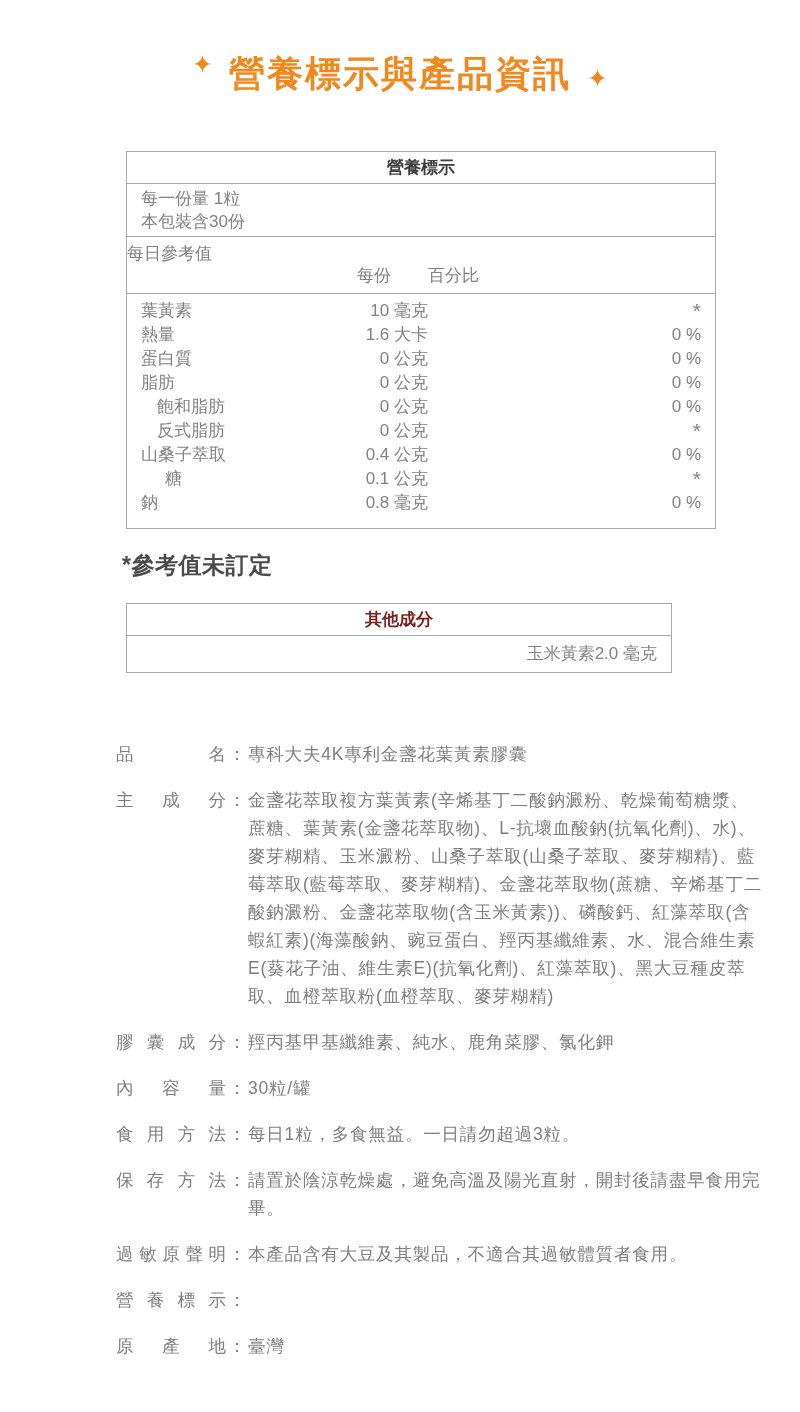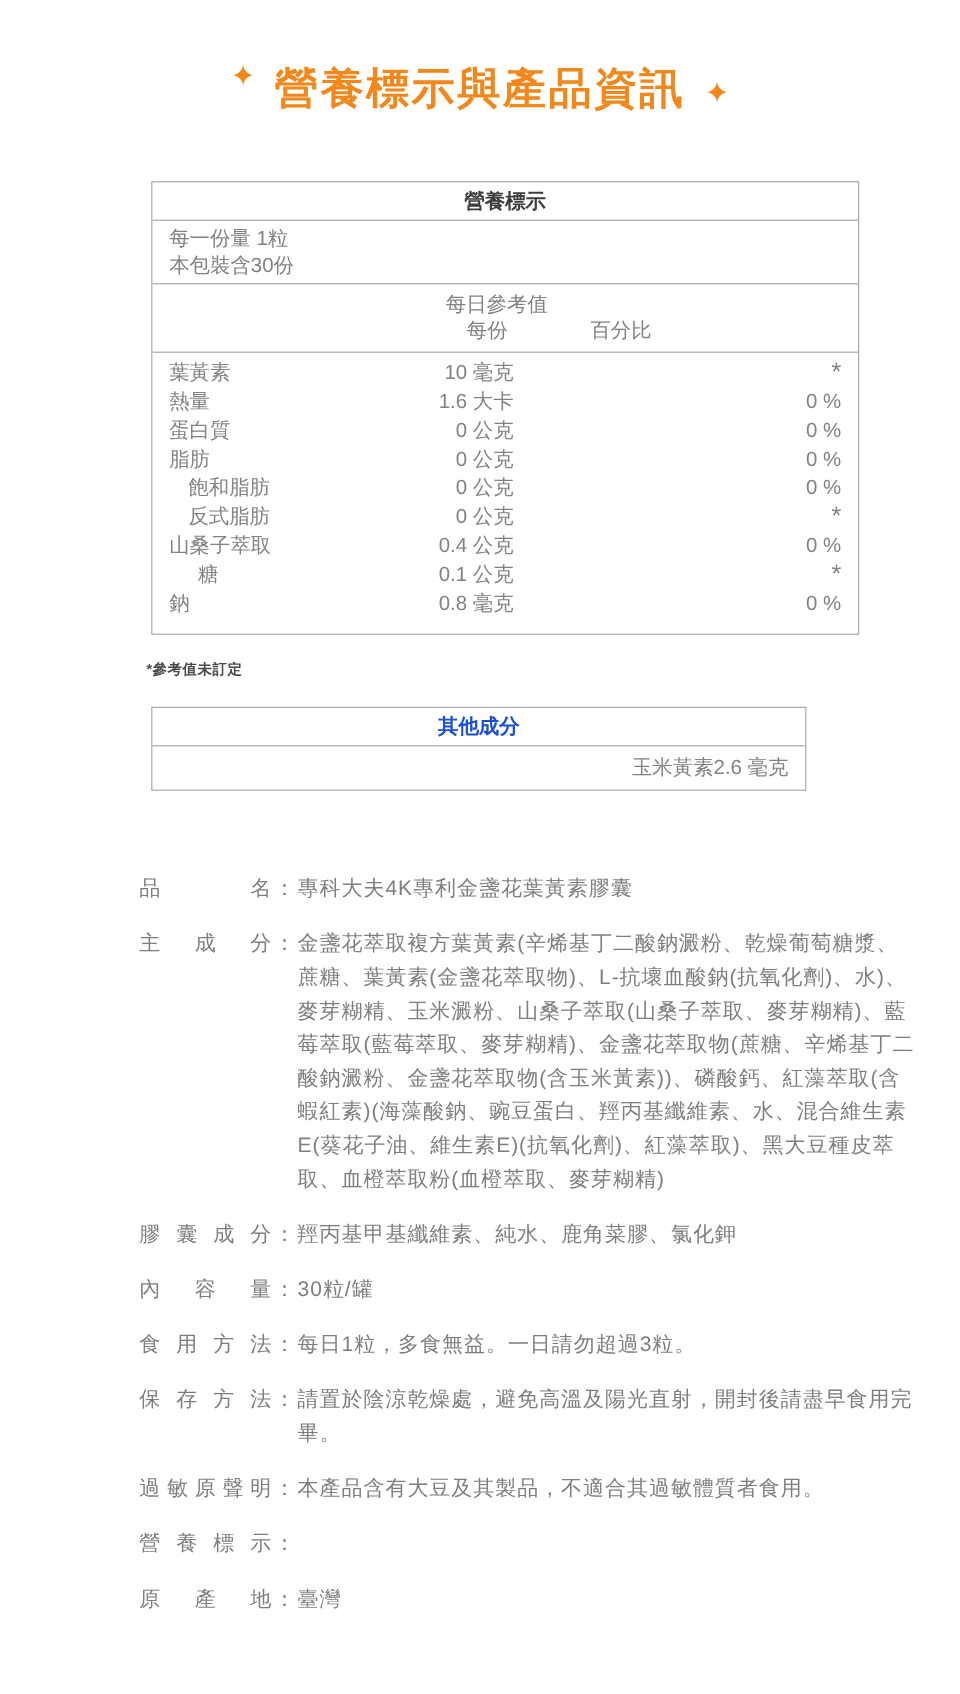--- a/index.html
+++ b/index.html
@@ -27,47 +27,47 @@
   .ntable-header{
     height:31px;line-height:31px;text-align:center;
     color:#3D3D3D;font-weight:bold;border-bottom:1px solid #A9A9A9;
   }
   .serving-block{
     padding:3px 14px;line-height:23px;border-bottom:1px solid #A9A9A9;
   }
   .colhead-block{
     padding:6px 0;border-bottom:1px solid #A9A9A9;line-height:22px;
   }
-  .colhead-line1{text-align:center;padding-right:14px;}
-  .colhead-line2{display:flex;gap:32px;}
+  .colhead-line1{text-align:left;padding-right:14px;}
+  .colhead-line2{display:flex;}
   .colhead-spacer{width:170px;}
   .colhead-perserving{width:131px;text-align:right;padding-right:37px;box-sizing:border-box;}
   .colhead-percent{flex:1;text-align:left;padding-right:14px;}
   .nbody{padding:5px 0 13px;}
   .n-row{display:flex;height:24px;line-height:24px;}
   .n-label{width:156px;padding-left:14px;box-sizing:content-box;}
   .n-label.indent1{width:140px;padding-left:30px;}
   .n-label.indent2{width:132px;padding-left:38px;}
   .n-amount{width:131px;text-align:right;}
   .n-dv{flex:1;text-align:right;padding-right:14px;}
   .n-dv.star{font-size:21px;}
 
   
   .footnote{
-    margin:21px 0 0 122px;font-size:12px;font-weight:600;color:#4A4A4A;letter-spacing:0.5px;
+    margin:21px 0 0 122px;font-size:23px;font-weight:600;color:#4A4A4A;letter-spacing:0.5px;
   }
 
   
   .otable{
     margin:22px 0 0 126px;width:546px;border:1px solid #A9A9A9;
     font-size:17px;color:#828282;box-sizing:border-box;
   }
   .otable-header{
     height:31px;line-height:31px;text-align:center;
-    color:#1d4ed8;font-weight:bold;border-bottom:1px solid #A9A9A9;
+    color:#7f1d1d;font-weight:bold;border-bottom:1px solid #A9A9A9;
   }
   .o-row{display:flex;height:36px;line-height:36px;padding:0 14px;}
   .o-name{flex:1;text-align:right;}
   .o-amount{text-align:right;}
 
   
   .info-section{
     margin:67px 0 0 116px;width:650px;font-size:17.5px;color:#7E7E7E;
   }
   .info-row{display:flex;margin-bottom:18px;line-height:28px;}
@@ -152,21 +152,21 @@
     </div>
   </div>
 </div>
 
 <div class="footnote">*參考值未訂定</div>
 
 <div class="otable">
   <div class="otable-header">其他成分</div>
   <div class="o-row">
     <div class="o-name">玉米黃素</div>
-    <div class="o-amount">2.6 毫克</div>
+    <div class="o-amount">2.0 毫克</div>
   </div>
 </div>
 
 <div class="info-section">
 
   <div class="info-row">
     <div class="info-label">品名</div>
     <div class="info-colon">：</div>
     <div class="info-value">專科大夫4K專利金盞花葉黃素膠囊</div>
   </div>

